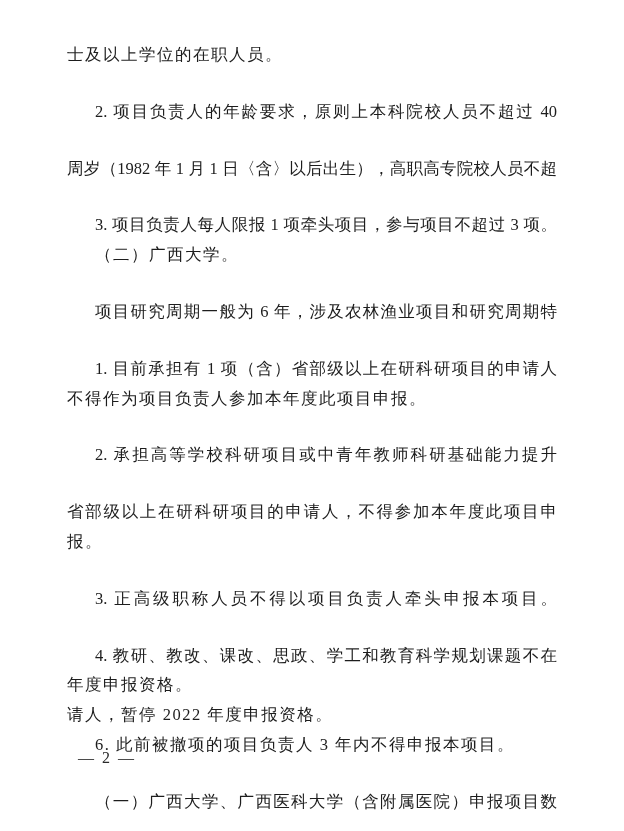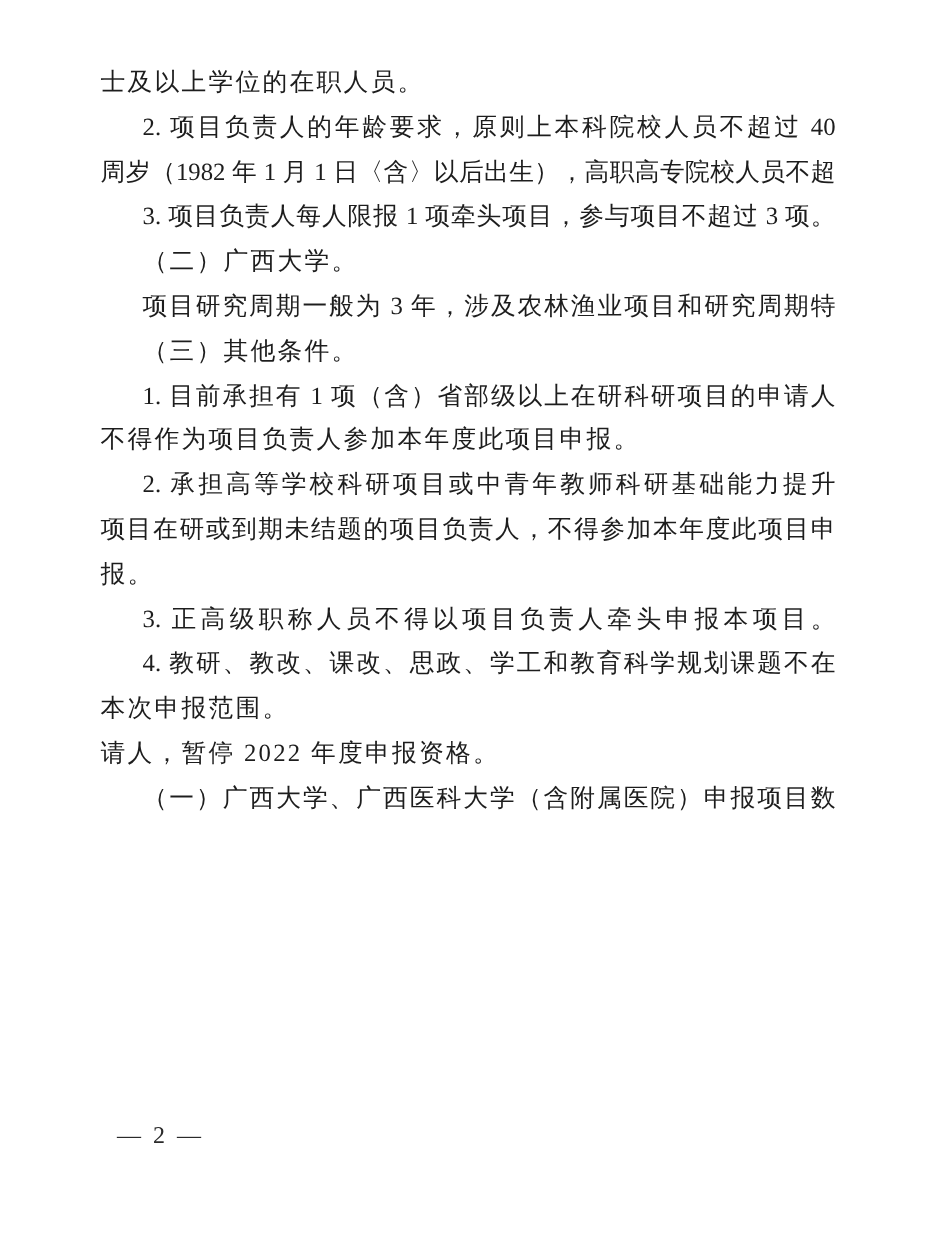--- a/index.html
+++ b/index.html
@@ -28,20 +28,21 @@
     font-size: 16.5px;
     letter-spacing: 1.5px;
     white-space: nowrap;
     overflow: hidden;
   }
   .line.justify {
     letter-spacing: normal;
     white-space: normal;
     text-align: justify;
     text-align-last: justify;
+    margin-top: 27px;
   }
   .line.indent {
     padding-left: 28px;
   }
   .line.heading {
     font-family: "Liberation Sans", "DejaVu Sans", sans-serif;
     font-weight: 700;
     font-size: 18px;
     letter-spacing: 2.5px;
   }
@@ -59,27 +60,27 @@
 </head>
 <body>
 
 <div class="page">
   <div class="doc-content" id="doc-lines">
       <div class="line">士及以上学位的在职人员。</div>
       <div class="line indent justify">2. 项目负责人的年龄要求，原则上本科院校人员不超过 40</div>
       <div class="line justify">周岁（1982 年 1 月 1 日〈含〉以后出生），高职高专院校人员不超</div>
       <div class="line indent justify">3. 项目负责人每人限报 1 项牵头项目，参与项目不超过 3 项。</div>
       <div class="line indent">（二）广西大学。</div>
-      <div class="line indent justify">项目研究周期一般为 3 年，涉及农林渔业项目和研究周期特</div>
-      <div class="line indent">（三）其他条件。</div>
+      <div class="line indent justify">项目研究周期一般为 6 年，涉及农林渔业项目和研究周期特</div>
       <div class="line indent justify">1. 目前承担有 1 项（含）省部级以上在研科研项目的申请人</div>
       <div class="line">不得作为项目负责人参加本年度此项目申报。</div>
       <div class="line indent justify">2. 承担高等学校科研项目或中青年教师科研基础能力提升</div>
-      <div class="line justify">项目在研或到期未结题的项目负责人，不得参加本年度此项目申</div>
+      <div class="line justify">省部级以上在研科研项目的申请人，不得参加本年度此项目申</div>
       <div class="line">报。</div>
       <div class="line indent justify">3. 正高级职称人员不得以项目负责人牵头申报本项目。</div>
       <div class="line indent justify">4. 教研、教改、课改、思政、学工和教育科学规划课题不在</div>
-      <div class="line">本次申报范围。</div>
+      <div class="line">年度申报资格。</div>
       <div class="line">请人，暂停 2022 年度申报资格。</div>
+      <div class="line indent">6. 此前被撤项的项目负责人 3 年内不得申报本项目。</div>
       <div class="line indent justify">（一）广西大学、广西医科大学（含附属医院）申报项目数</div>
     </div>
   <div class="page-footer">— 2 —</div>
 </div>
 
 </body></html>

